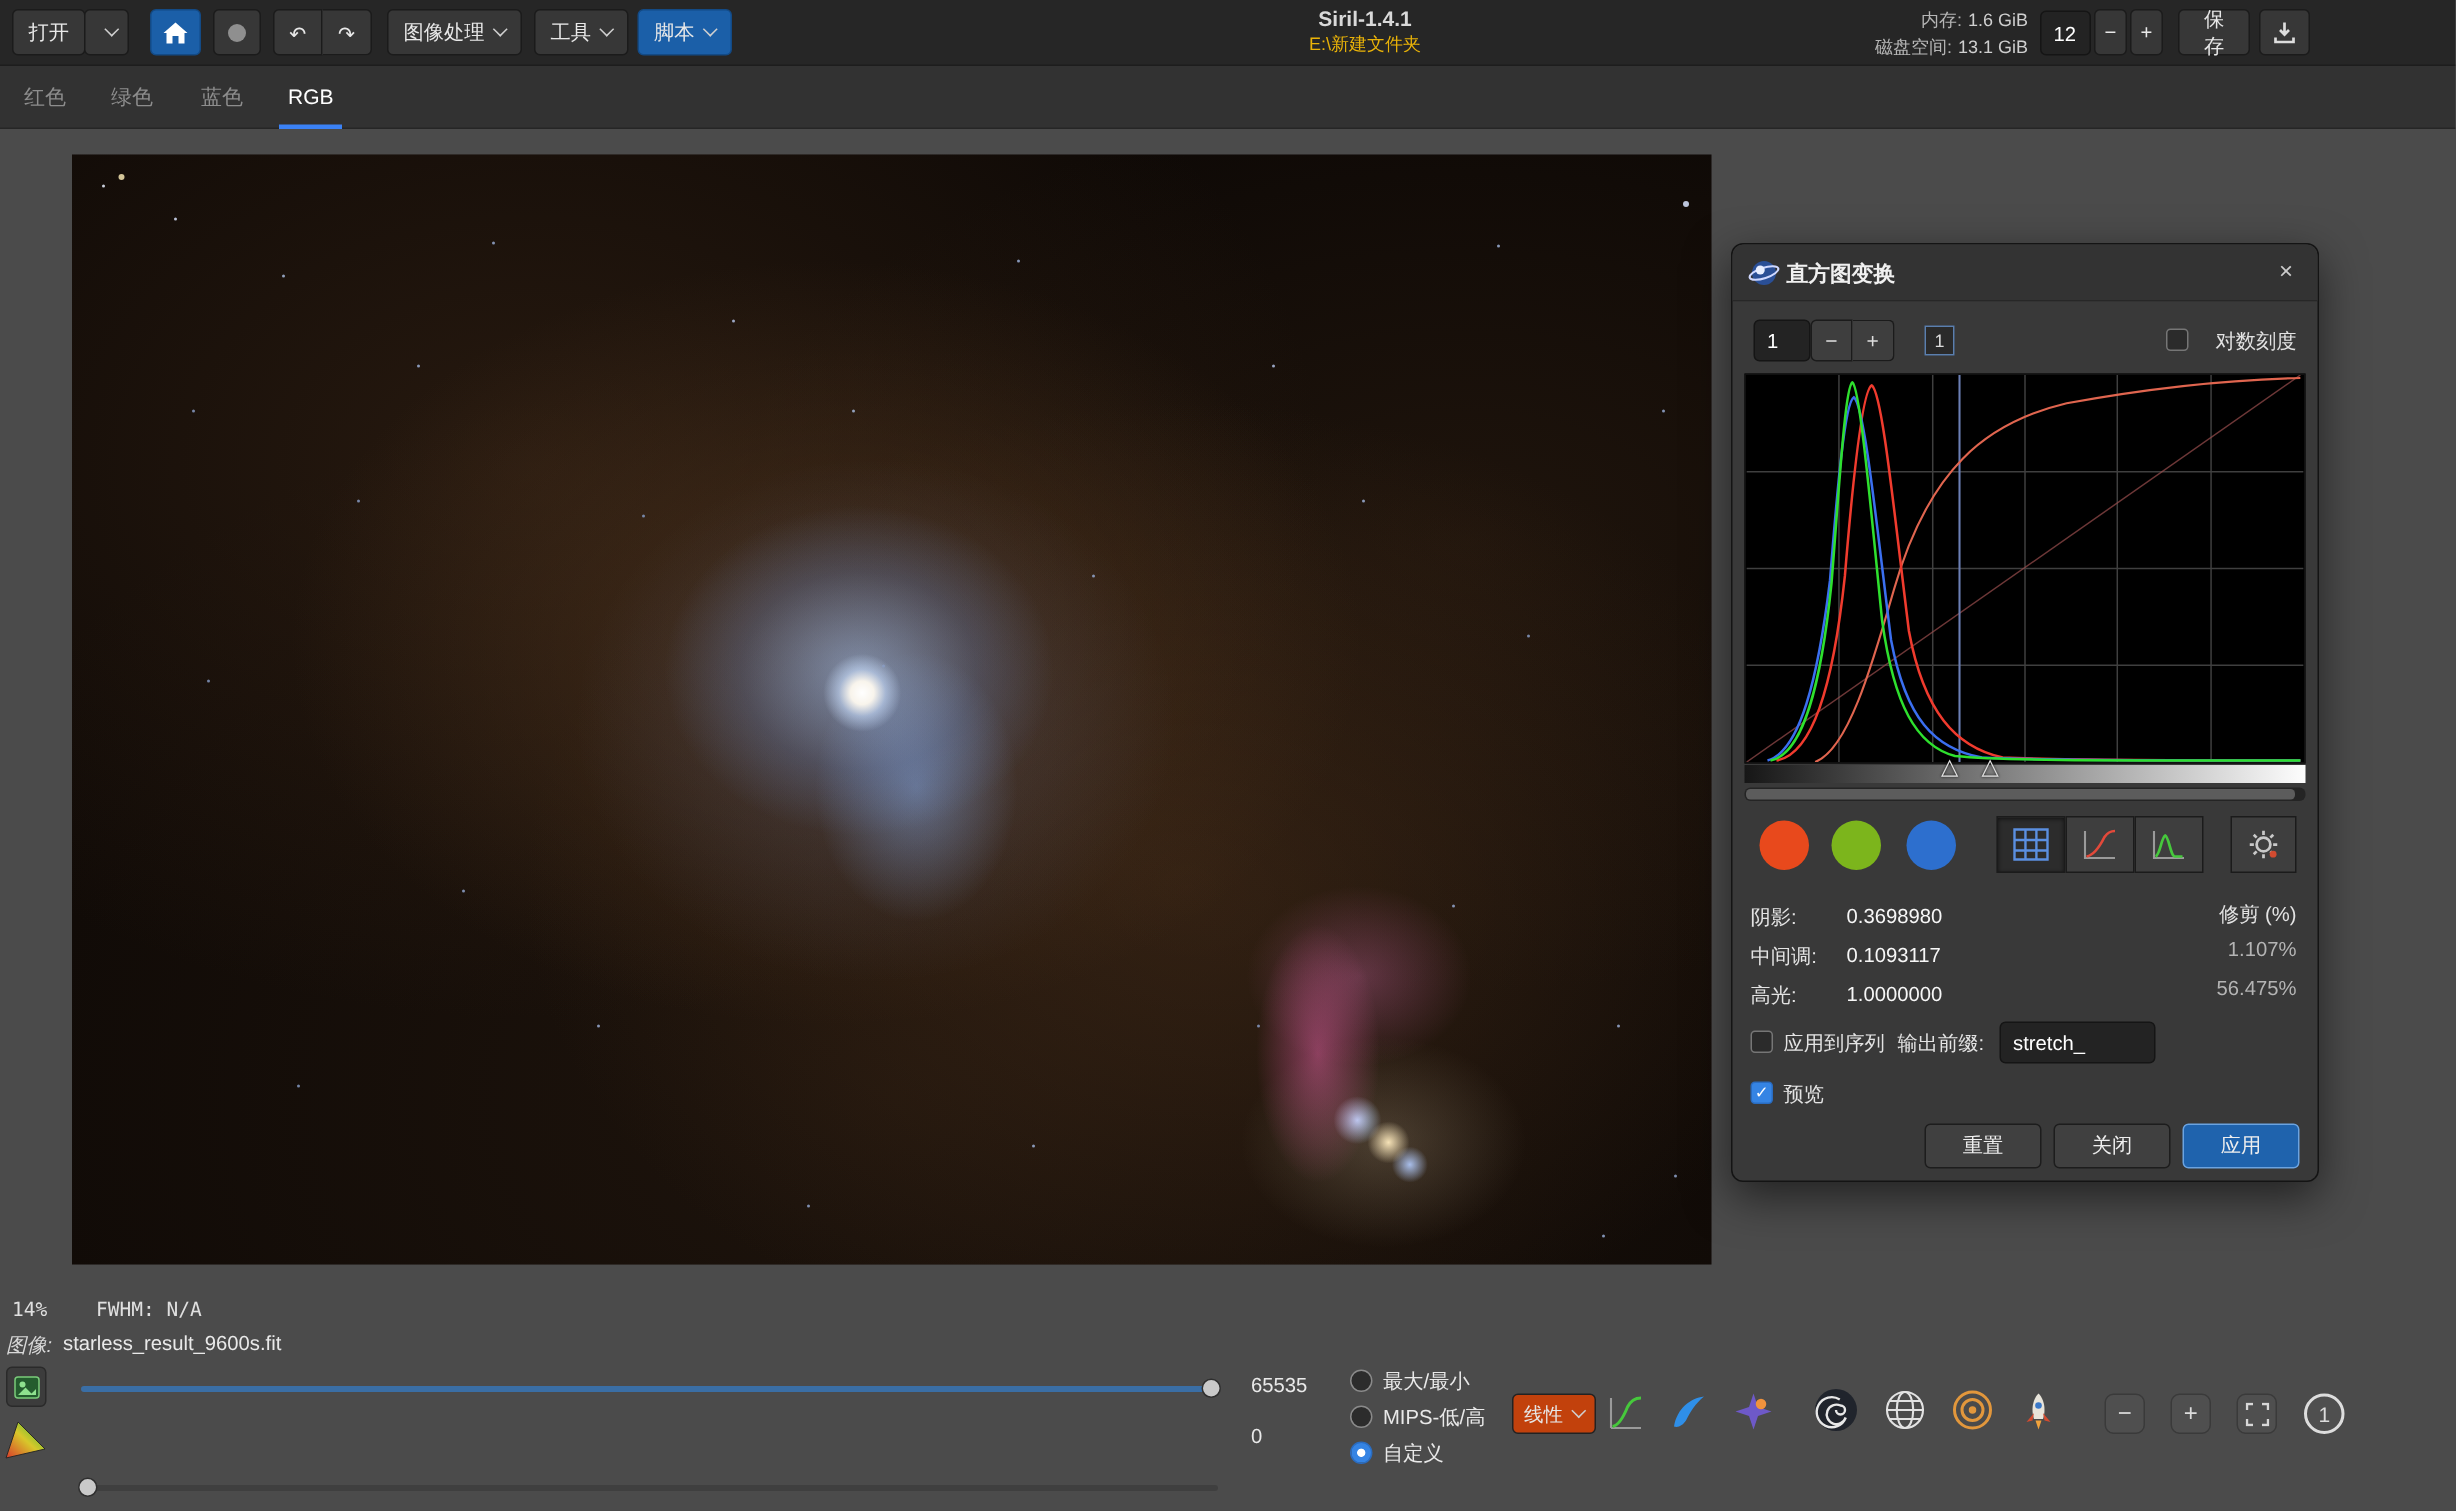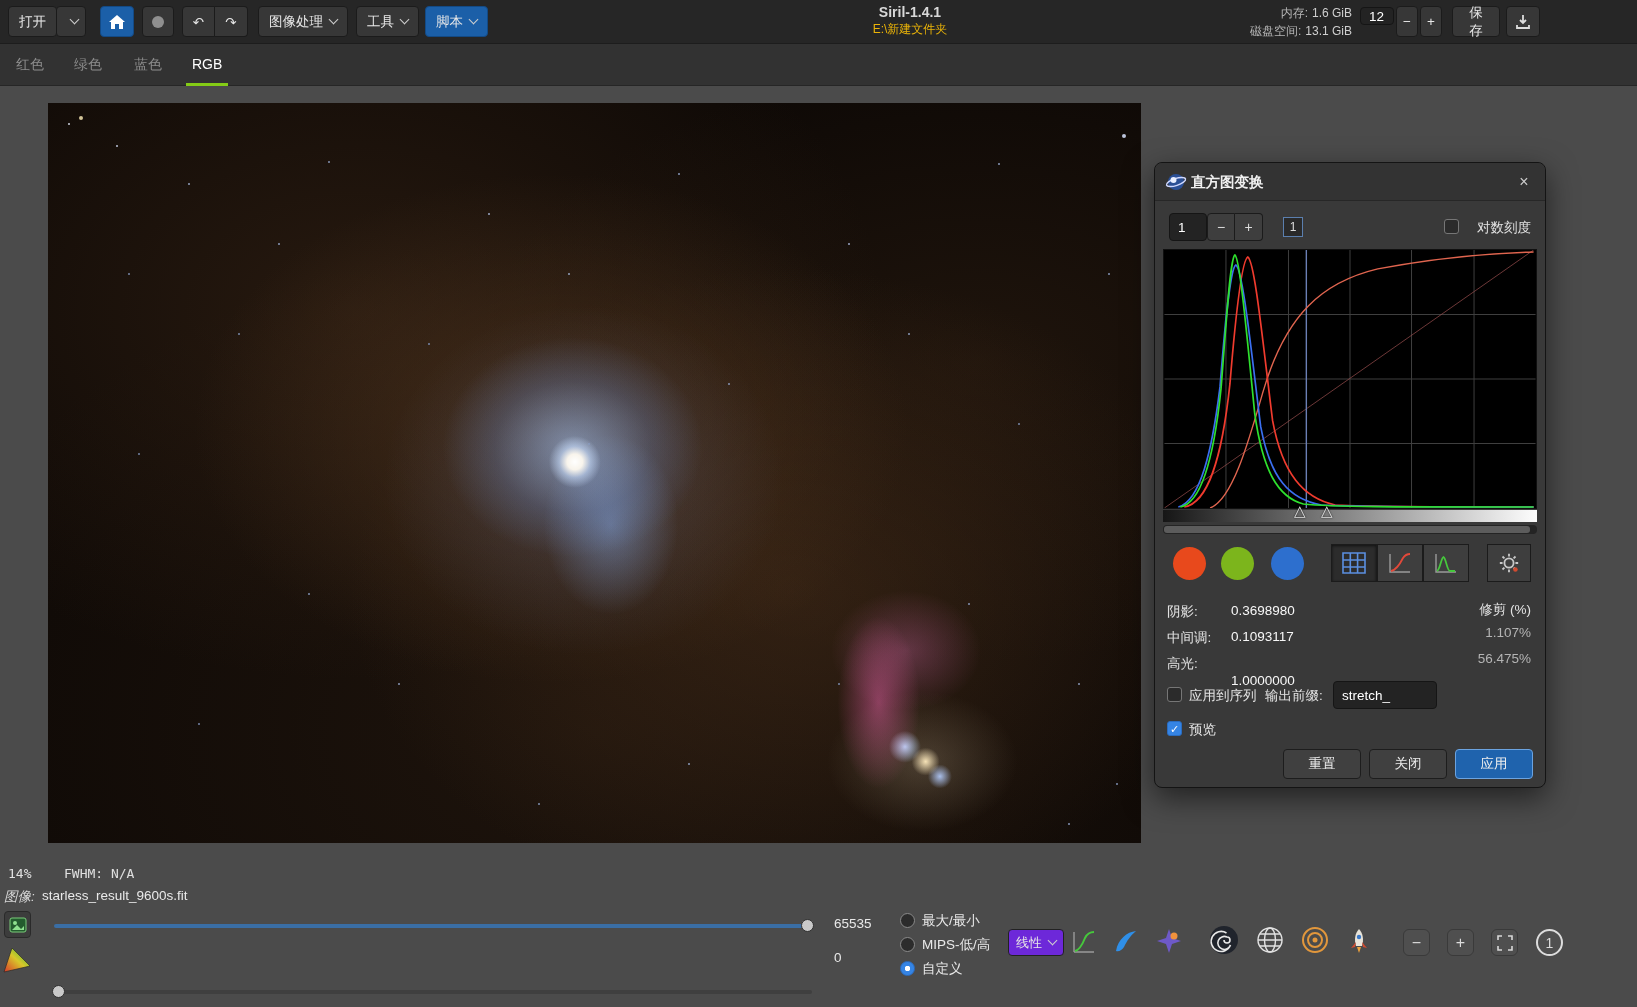--- a/index.html
+++ b/index.html
@@ -15,21 +15,21 @@
   .rec-dot { width:12px; height:12px; border-radius:50%; background:#8f8f8f; display:inline-block; }
   .app-title-wrap { position:absolute; left:760px; top:4px; width:300px; text-align:center; }
   .app-title { font-size:14px; font-weight:bold; color:#d9d9d9; }
   .app-subtitle { font-size:12px; color:#eab308; margin-top:1px; }
   .sysinfo { position:absolute; right:285px; top:4px; text-align:right; font-size:12px; color:#b5b5b5; line-height:18px; }
   .sysinfo b { color:#cfcfcf; font-weight:normal; margin-left:4px; }
 
   
   .tabbar { position:absolute; top:44px; left:0; width:1637px; height:42px; background:#323232; border-bottom:1px solid #262626; z-index:20; }
   .tab { position:absolute; top:0; height:42px; display:flex; align-items:center; padding:0 6px; font-size:14px; color:#8d8d8d; }
-  .tab.active { color:#ffffff; border-bottom:3px solid #84cc16; }
+  .tab.active { color:#ffffff; border-bottom:3px solid #3b82f6; }
 
   
   .canvas-area { position:absolute; top:86px; left:0; width:1637px; height:776px; background:#4b4b4b; }
   .astro { position:absolute; left:48px; top:17px; width:1093px; height:740px;
     background:
       radial-gradient(circle 26px at 48.2% 48.5%, #ffffff, rgba(255,250,240,.95) 30%, rgba(205,225,255,.55) 60%, rgba(140,170,230,0) 100%),
       radial-gradient(ellipse 130px 110px at 48% 46.5%, rgba(170,205,255,.55), rgba(120,160,230,.22) 60%, rgba(0,0,0,0) 100%),
       radial-gradient(ellipse 90px 120px at 51.5% 57%, rgba(140,180,245,.45), rgba(0,0,0,0) 75%),
       radial-gradient(ellipse 200px 175px at 49% 51%, rgba(120,150,220,.20), rgba(0,0,0,0) 100%),
       radial-gradient(ellipse 55px 115px at 76% 81%, rgba(235,100,170,.50), rgba(0,0,0,0) 75%),
@@ -127,21 +127,21 @@
   <div class="app-title-wrap">
     <div class="app-title">Siril-1.4.1</div>
     <div class="app-subtitle">E:\新建文件夹</div>
   </div>
 
   <div class="sysinfo">
     <div><span>内存:</span><b>1.6 GiB</b></div>
     <div><span>磁盘空间:</span><b>13.1 GiB</b></div>
   </div>
 
-  <div class="inp" style="position:absolute; left:1360px; top:7px; width:34px; height:18px;">12</div>
+  <div class="inp" style="position:absolute; left:1360px; top:7px; width:34px; height:30px;">12</div>
   <button class="tbtn" style="left:1396px; width:22px; padding:0;">−</button>
   <button class="tbtn" style="left:1420px; width:22px; padding:0;">+</button>
 
   <button class="tbtn" style="left:1452px; width:48px;">保存</button>
   <button class="tbtn" style="left:1506px; width:34px; padding:0;">
     <svg width="16" height="16" viewBox="0 0 16 16">
         <path d="M8 1v8M5 6l3 3 3-3" fill="none" stroke="#dddddd" stroke-width="1.8"></path>
         <path d="M2 11v3h12v-3" fill="none" stroke="#dddddd" stroke-width="1.8"></path>
       </svg>
   </button>
@@ -233,21 +233,21 @@
 
   <span class="dlg-label" style="left:12px; top:440px;">阴影:</span>
   <span class="dlg-value" style="left:76px; top:440px;">0.3698980</span>
   <span class="dlg-label" style="right:14px; top:438px;">修剪 (%)</span>
 
   <span class="dlg-label" style="left:12px; top:466px;">中间调:</span>
   <span class="dlg-value" style="left:76px; top:466px;">0.1093117</span>
   <span class="dlg-muted" style="right:14px; top:462px;">1.107%</span>
 
   <span class="dlg-label" style="left:12px; top:492px;">高光:</span>
-  <span class="dlg-value" style="left:76px; top:492px;margin-top:18px;">1.0000000</span>
+  <span class="dlg-value" style="left:76px; top:492px;">1.0000000</span>
   <span class="dlg-muted" style="right:14px; top:488px;">56.475%</span>
 
   <span class="cb" style="position:absolute; left:12px; top:524px;"></span>
   <span class="dlg-label" style="left:34px; top:524px;">应用到序列</span>
   <span class="dlg-label" style="left:110px; top:524px;">输出前缀:</span>
   <div class="inp" style="position:absolute; left:178px; top:518px; width:104px; height:28px;">stretch_</div>
 
   <span class="cb checked" style="position:absolute; left:12px; top:558px;">✓</span>
   <span class="dlg-label" style="left:34px; top:558px;">预览</span>
 
@@ -294,21 +294,21 @@
     <span class="slider-handle" style="left:-2px;"></span>
   </div>
 
   <span class="radio" style="position:absolute; left:900px; top:51px;"></span>
   <span class="sb-label" style="left:922px; top:50px;">最大/最小</span>
   <span class="radio" style="position:absolute; left:900px; top:75px;"></span>
   <span class="sb-label" style="left:922px; top:74px;">MIPS-低/高</span>
   <span class="radio selected" style="position:absolute; left:900px; top:99px;"></span>
   <span class="sb-label" style="left:922px; top:98px;">自定义</span>
 
-  <button style="position:absolute; left:1008px; top:67px; width:56px; height:27px; background:#6d28d9; border:1px solid #222; border-radius:4px; color:#e6e6e6; font-size:13px; display:flex; align-items:center; justify-content:center;">
+  <button style="position:absolute; left:1008px; top:67px; width:56px; height:27px; background:#c2410c; border:1px solid #222; border-radius:4px; color:#e6e6e6; font-size:13px; display:flex; align-items:center; justify-content:center;">
     <span>线性</span>
       <span class="chev"></span>
   </button>
 
   <button class="flat-icon-btn" style="left:1070px; top:66px; width:28px; height:28px;">
     <svg width="26" height="26" viewBox="0 0 26 26">
         <path d="M3 23 L3 3 M3 23 L23 23" stroke="#9a9a9a" stroke-width="1.4"></path>
         <path d="M4 22 C9 21 12 14 14 9 C16 5 19 3 23 3" fill="none" stroke="#46c83c" stroke-width="2"></path>
       </svg>
   </button>

